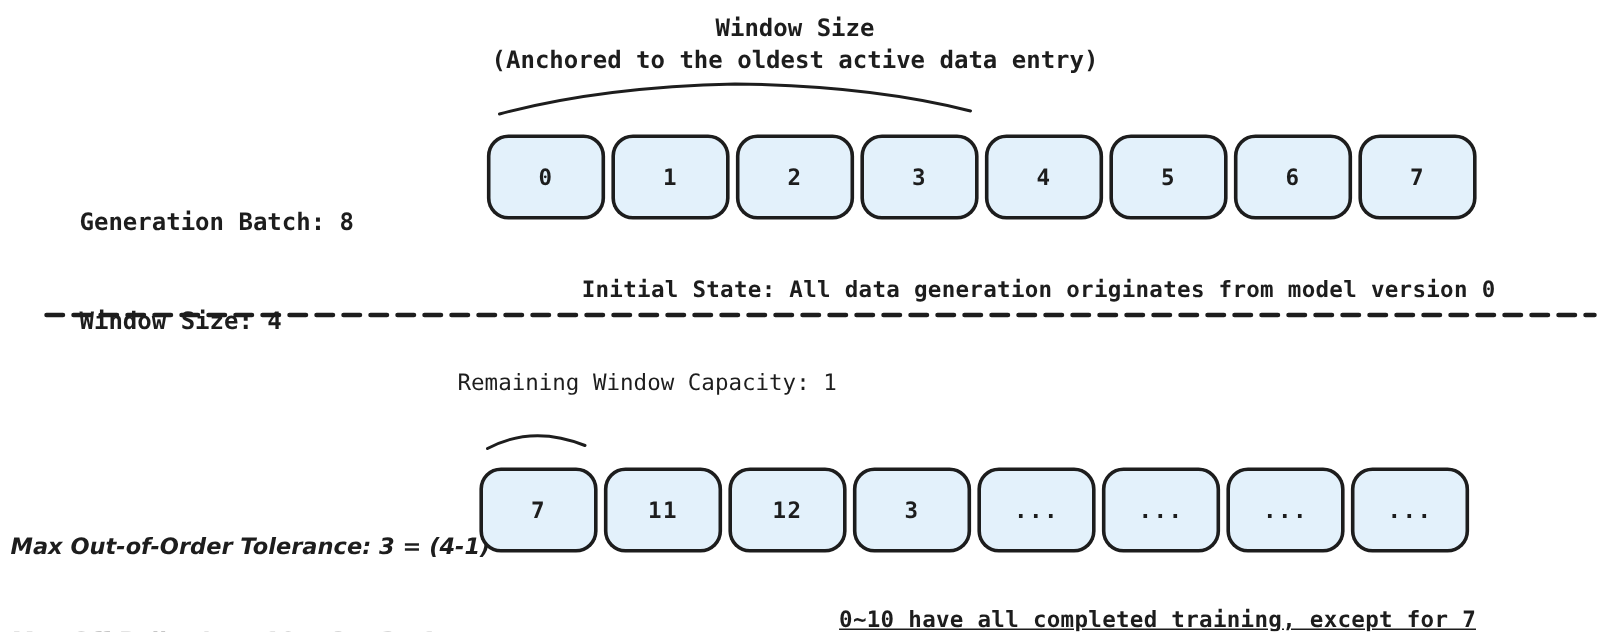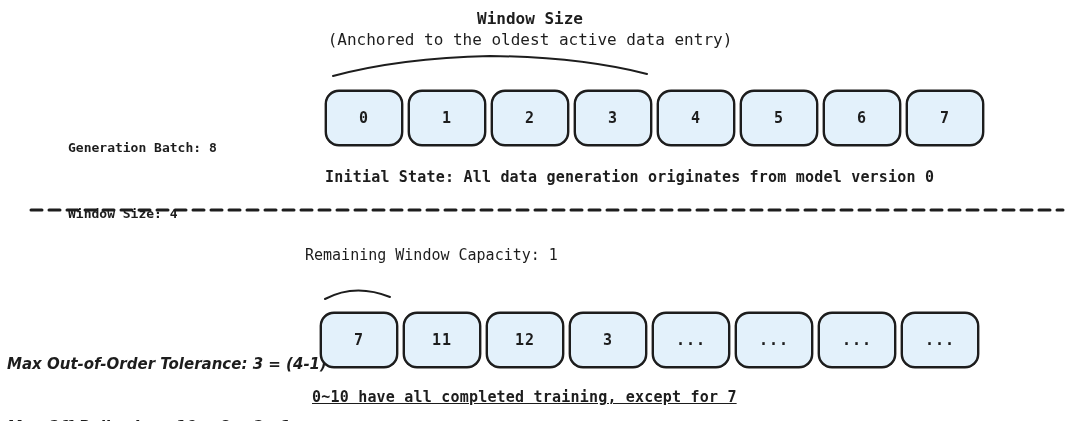--- a/index.html
+++ b/index.html
@@ -17,25 +17,25 @@
     overflow:hidden;
     padding-left:30px;
   }
   .overlay{position:absolute;left:0;top:0;width:1080px;height:421px;pointer-events:none;}
   .stroke-line{stroke:var(--stroke);fill:none;stroke-linecap:round;}
 
   .title-block{
     position:absolute;left:280px;top:8px;width:500px;
     text-align:center;font-size:16px;line-height:21px;font-weight:bold;
   }
-  .title-block .sub{font-weight:normal;}
+  .title-block .sub{font-weight:bold;}
 
   .left-label-top{
-    position:absolute;left:68px;top:93px;
-    font-size:13px;line-height:22px;font-weight:bold;white-space:pre;
+    position:absolute;left:53px;top:93px;
+    font-size:16px;line-height:22px;font-weight:bold;white-space:pre;
   }
   .left-label-bottom{
     position:absolute;left:7px;top:312px;
     font-family:"DejaVu Sans","Liberation Sans",sans-serif;
     font-style:italic;font-weight:bold;
     font-size:15px;line-height:21px;white-space:pre;
   }
 
   .box-row{
     position:absolute;display:flex;gap:5px;
@@ -46,22 +46,22 @@
     width:74px;height:52px;
     background:var(--box-fill);
     border:2.6px solid var(--stroke);
     border-radius:14px;
     display:flex;align-items:center;justify-content:center;
     font-size:15px;font-weight:bold;
     letter-spacing:1px;
     box-shadow:0 0 0 0.4px var(--stroke);
   }
   .caption{
-    position:absolute;text-align:left;
-    font-size:15px;font-weight:bold;letter-spacing:0.2px;white-space:pre;
+    position:absolute;text-align:right;
+    font-size:15px;font-weight:bold;letter-spacing:0.2px;white-space:pre;margin-top:16px;
   }
   .caption-top{left:325px;top:168px;width:672px;}
   .caption-bottom{left:312px;top:388px;width:672px;text-decoration:underline;}
   .brace-label{
     position:absolute;left:305px;top:246px;
     font-size:15px;font-weight:normal;white-space:pre;
   }
 </style>
 </head>
 <body>

